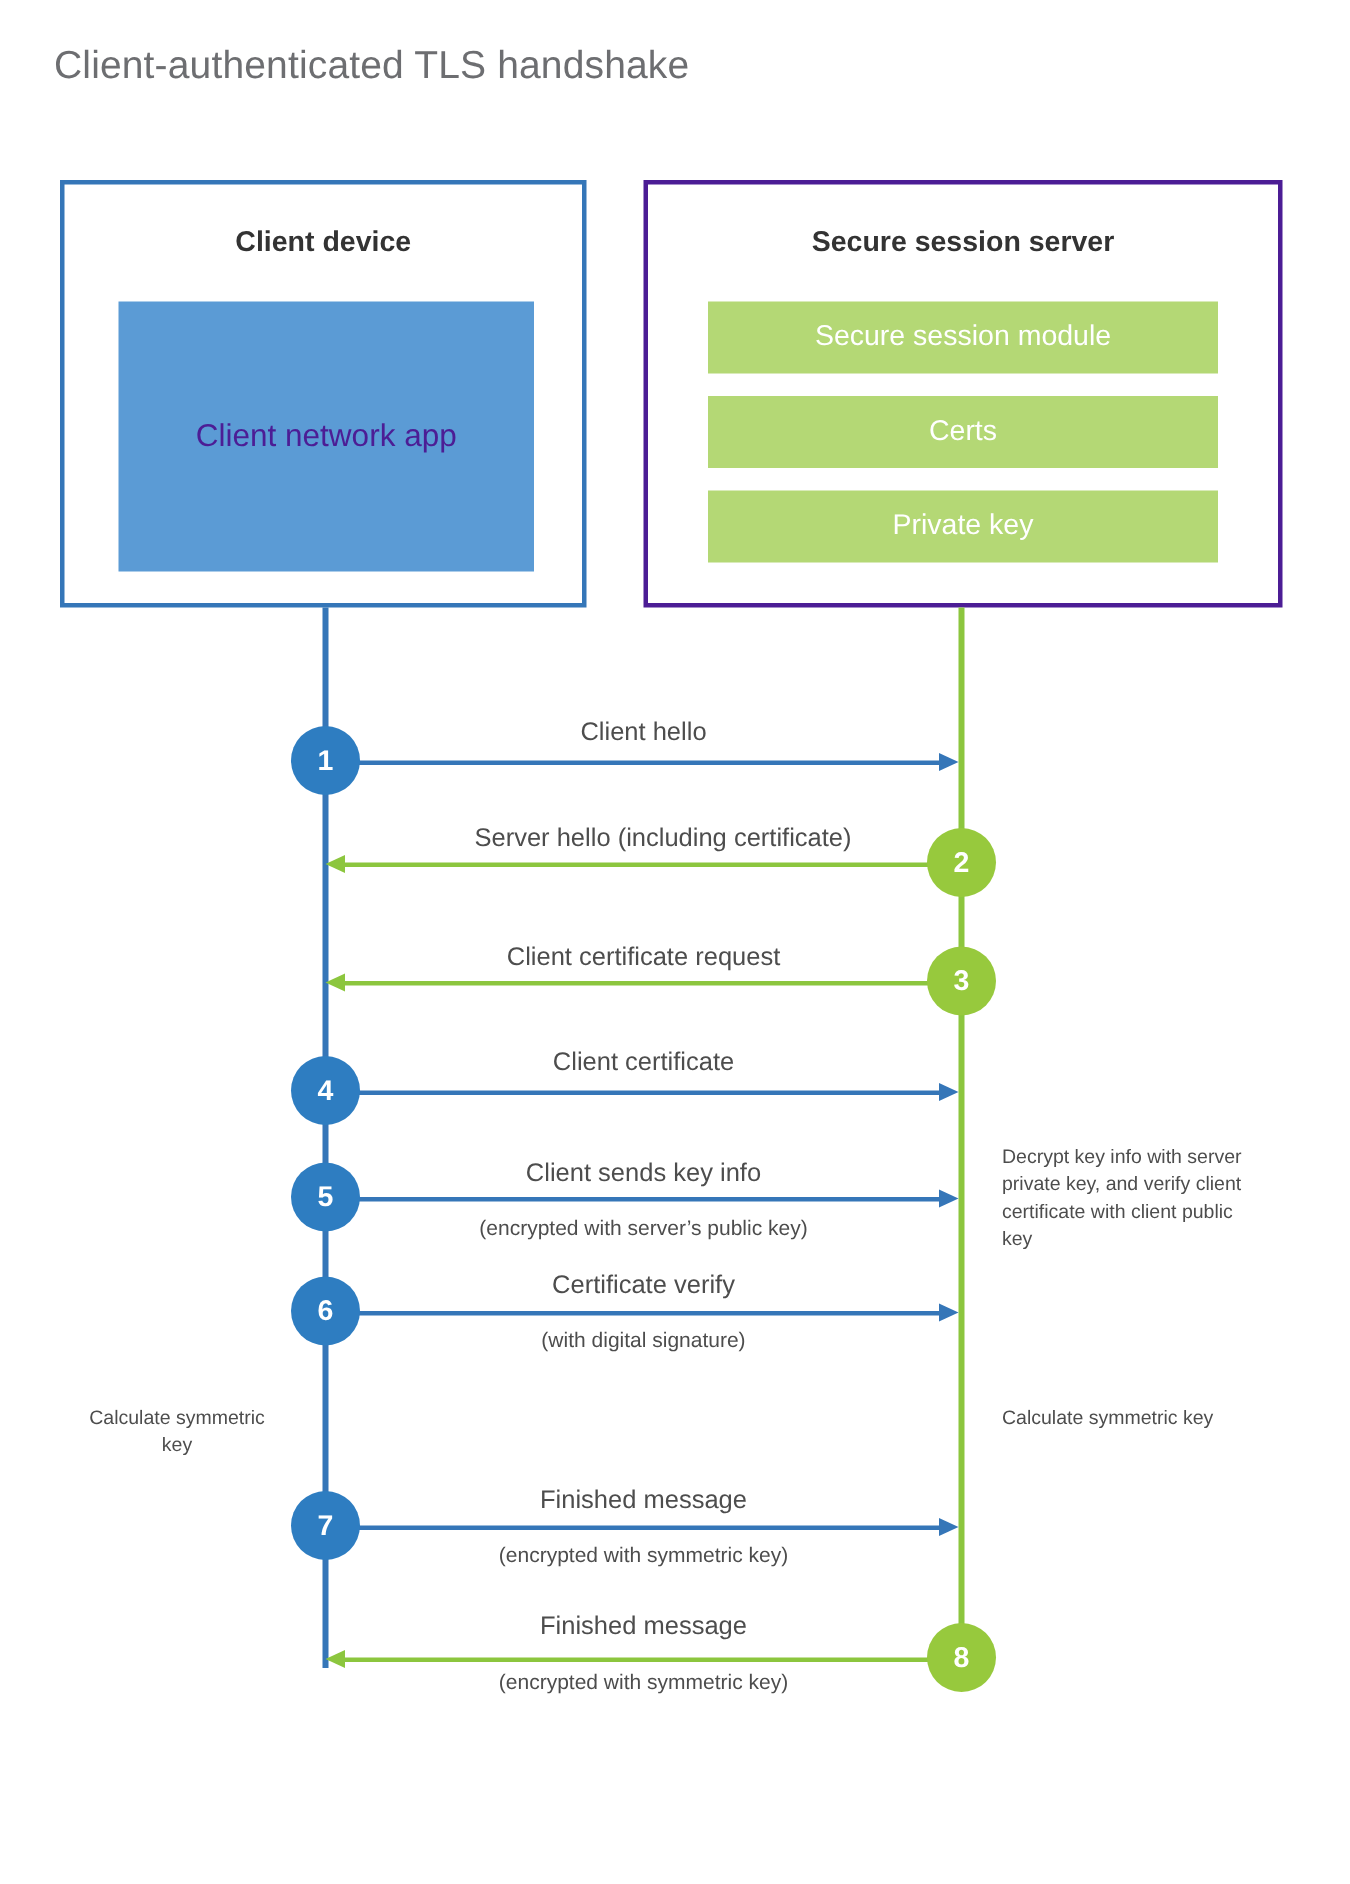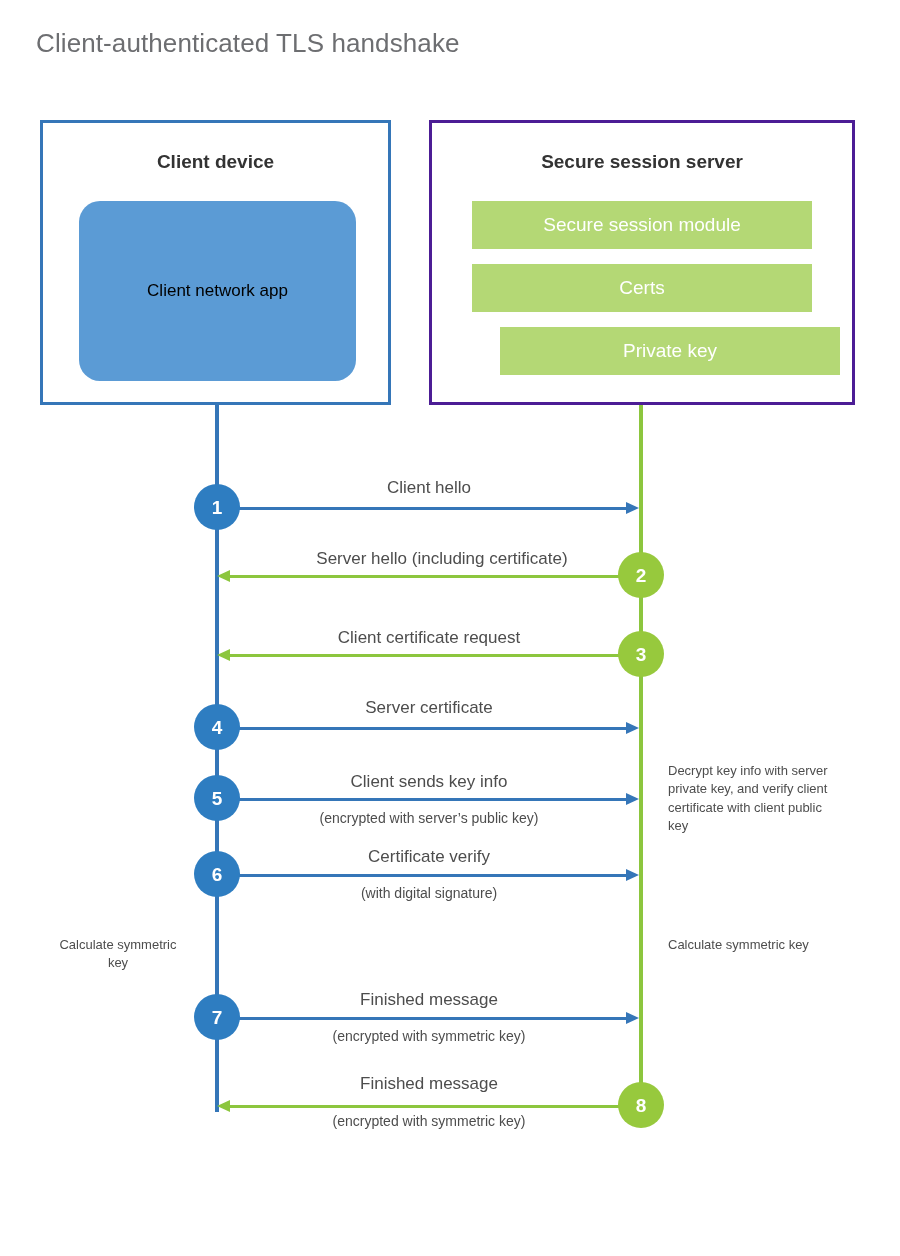--- a/index.html
+++ b/index.html
@@ -58,45 +58,44 @@
     font-weight: bold;
     color: #333333;
   }
   #client-app {
     position: absolute;
     left: 36px;
     top: 78px;
     width: 277px;
     height: 180px;
     background: #5b9bd5;
-    color: #000000;
-    font-size: 17px;
+    color: #4c1d95;
+    font-size: 21px;
     display: flex;
     align-items: center;
     justify-content: center;
     text-align: center;
     line-height: 1.35;
-    border-radius: 21px;
   }
   .server-bar {
     position: absolute;
     left: 40px;
     width: 340px;
     height: 48px;
     background: #b4d875;
     color: #ffffff;
     font-size: 19px;
     display: flex;
     align-items: center;
     justify-content: center;
     text-align: center;
   }
   #server-bar-0 { top: 78px; }
   #server-bar-1 { top: 141px; }
-  #server-bar-2 { top: 204px; margin-left: 28px; }
+  #server-bar-2 { top: 204px; }
 
   
   .lifeline {
     width: 4px;
     border-radius: 0;
   }
   #client-lifeline {
     left: 215px; top: 405px; height: 707px;
     background: #3576b8;
   }
@@ -213,21 +212,21 @@
   </div>
   <div class="abs step-circle green-c" style="left:618px; top:552px;">2</div>
 
   <div class="abs msg-label" style="left:217px; top:628px; width:424px;">Client certificate request</div>
   <div class="abs msg green arrow-wrap" style="left:217px; top:654px; width:424px;">
     <div class="msg-line abs" style="left:13px; width:411px;"></div>
     <div class="arrow-head" style="left:0;"></div>
   </div>
   <div class="abs step-circle green-c" style="left:618px; top:631px;">3</div>
 
-  <div class="abs msg-label" style="left:217px; top:698px; width:424px;">Server certificate</div>
+  <div class="abs msg-label" style="left:217px; top:698px; width:424px;">Client certificate</div>
   <div class="abs msg blue arrow-wrap" style="left:217px; top:727px; width:424px;">
     <div class="msg-line abs" style="left:0; width:411px;"></div>
     <div class="arrow-head" style="left:409px;"></div>
   </div>
   <div class="abs step-circle blue-c" style="left:194px; top:704px;">4</div>
 
   <div class="abs msg-label" style="left:217px; top:772px; width:424px;">Client sends key info</div>
   <div class="abs msg blue arrow-wrap" style="left:217px; top:798px; width:424px;">
     <div class="msg-line abs" style="left:0; width:411px;"></div>
     <div class="arrow-head" style="left:409px;"></div>

